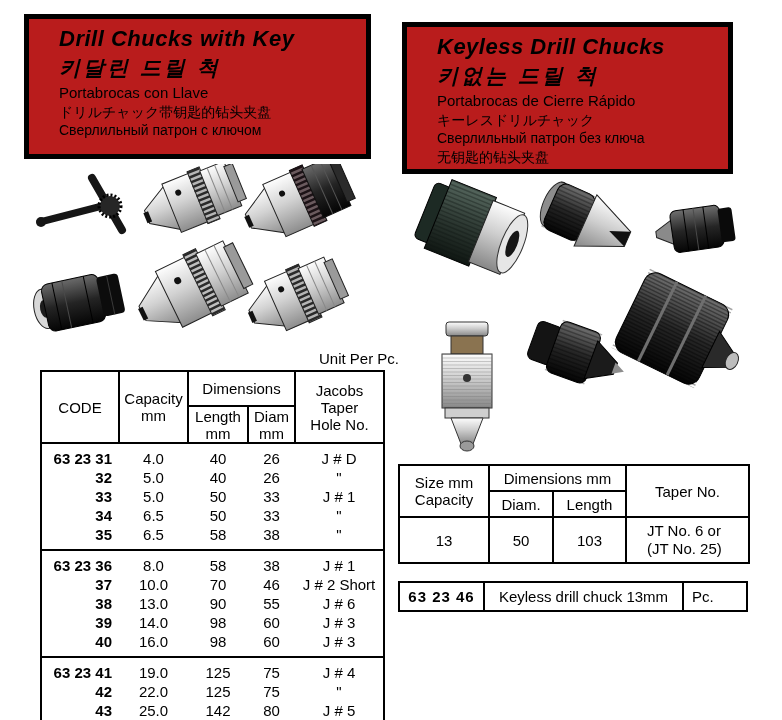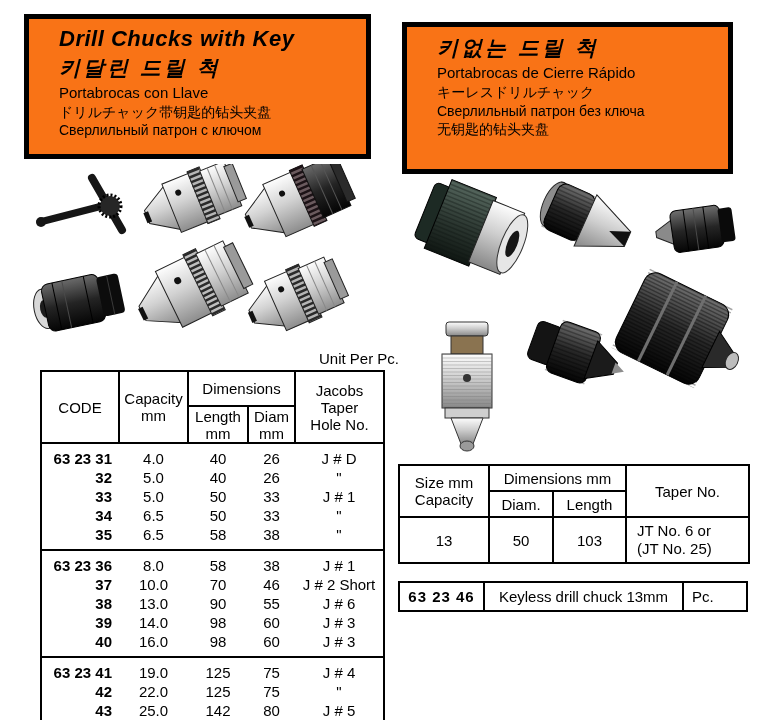--- a/index.html
+++ b/index.html
@@ -3,21 +3,21 @@
 <meta charset="utf-8">
 <style>
   html,body { margin:0; padding:0; background:#fff; }
   .page {
     position:relative; width:782px; height:720px; background:#ffffff;
     font-family:"Liberation Sans", sans-serif; color:#000; overflow:hidden;
   }
   
   .hdr {
     position:absolute; box-sizing:border-box;
-    background:#f97316; border:5px solid #000;
+    background:#b91c1c; border:5px solid #000;
     padding:6px 6px 0 30px; line-height:1.25;
   }
   .hdr-left  { left:24px; top:14px;  width:347px; height:145px; }
   .hdr-right { left:402px; top:22px; width:331px; height:152px; }
   .hdr .title  { font-size:22px; font-weight:bold; font-style:italic; letter-spacing:.5px; white-space:nowrap; }
   .hdr .kr     { font-size:21px; font-weight:bold; font-style:italic; letter-spacing:3px; margin-top:2px; white-space:nowrap; }
   .hdr .es     { font-size:15px; margin-top:3px; white-space:nowrap; }
   .hdr .ln     { font-size:14px; margin-top:1px; white-space:nowrap; }
   .hdr-left .jpcn .cn { }
 
@@ -36,21 +36,21 @@
   .tbl-left tbody { border:2px solid #000; }
   .tbl-left tbody td { border:none; font-size:15px; line-height:19px; padding:0; }
   .tbl-left tbody tr:first-child td { padding-top:5px; }
   .tbl-left tbody tr:last-child td  { padding-bottom:5px; }
   .tbl-left td.c0 { text-align:right; padding-right:7px; font-weight:bold; white-space:nowrap; }
   .tbl-left td.c1, .tbl-left td.c2, .tbl-left td.c3, .tbl-left td.c4 { text-align:center; white-space:nowrap; }
 
   .tbl-rspec { left:398px; top:458px; width:350px;margin-top:6px; }
   .tbl-rspec thead th { height:24px; }
   .tbl-rspec td { font-size:15px; text-align:center; vertical-align:middle; height:44px; }
-  .tbl-rspec td.taper { text-align:left; padding-left:10px; white-space:pre-line; line-height:18px; }
+  .tbl-rspec td.taper { text-align:left; padding-left:20px; white-space:pre-line; line-height:18px; }
 
   .tbl-rorder { left:398px; top:581px; width:348px; }
   .tbl-rorder td { font-size:15px; height:27px; vertical-align:middle; }
   .tbl-rorder td.code { font-weight:bold; text-align:center; letter-spacing:1px; }
   .tbl-rorder td.desc { text-align:center; }
   .tbl-rorder td.unit { text-align:left; padding-left:8px; }
 
   .imgpanel { position:absolute; }
 </style>
 </head>
@@ -60,20 +60,21 @@
 
   <div class="hdr hdr-left">
     <div class="title">Drill Chucks with Key</div>
     <div class="kr">키달린 드릴 척</div>
     <div class="es">Portabrocas con Llave</div>
     <div class="ln jpcn"><span>ドリルチャック</span><span class="cn">带钥匙的钻头夹盘</span></div>
     <div class="ln">Сверлильный патрон с ключом</div>
   </div>
 
   <div class="hdr hdr-right">
+    <div class="title">Keyless Drill Chucks</div>
     <div class="kr">키없는 드릴 척</div>
     <div class="es">Portabrocas de Cierre Rápido</div>
     <div class="ln">キーレスドリルチャック</div>
     <div class="ln">Сверлильный патрон без ключа</div>
     <div class="ln">无钥匙的钻头夹盘</div>
   </div>
 
   <svg class="imgpanel" style="left:24px; top:164px;" width="364" height="196" viewBox="0 0 364 196">
     <defs>
       <linearGradient id="lsg" x1="0" y1="0" x2="0" y2="1">

